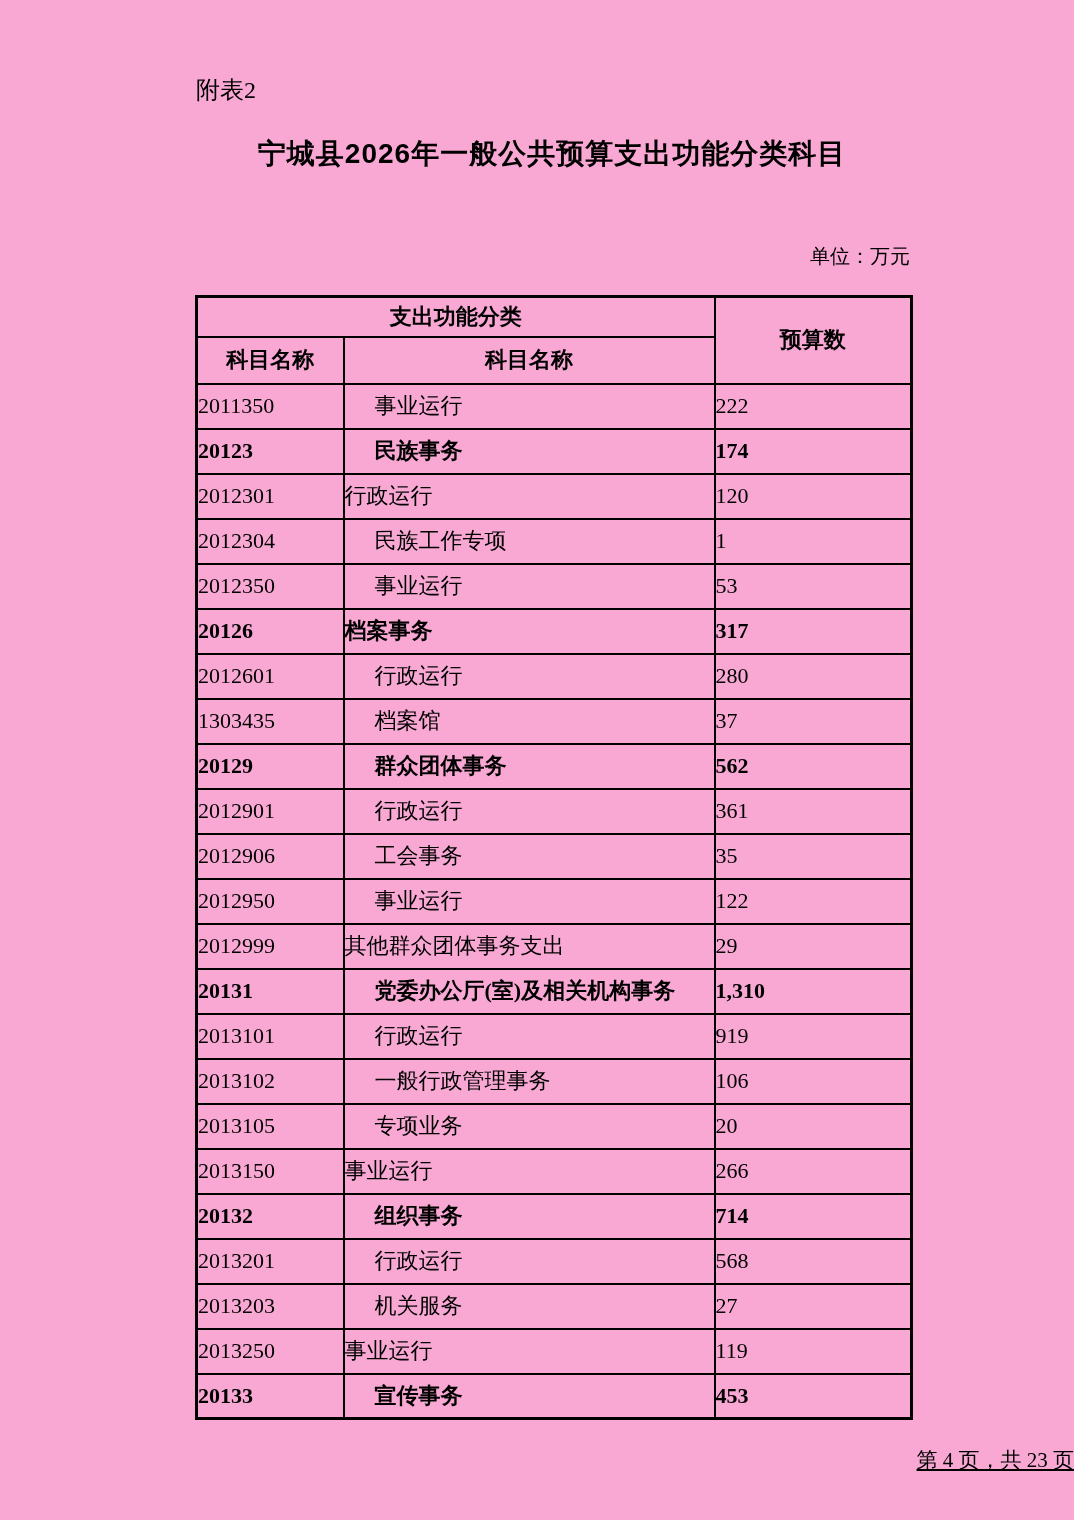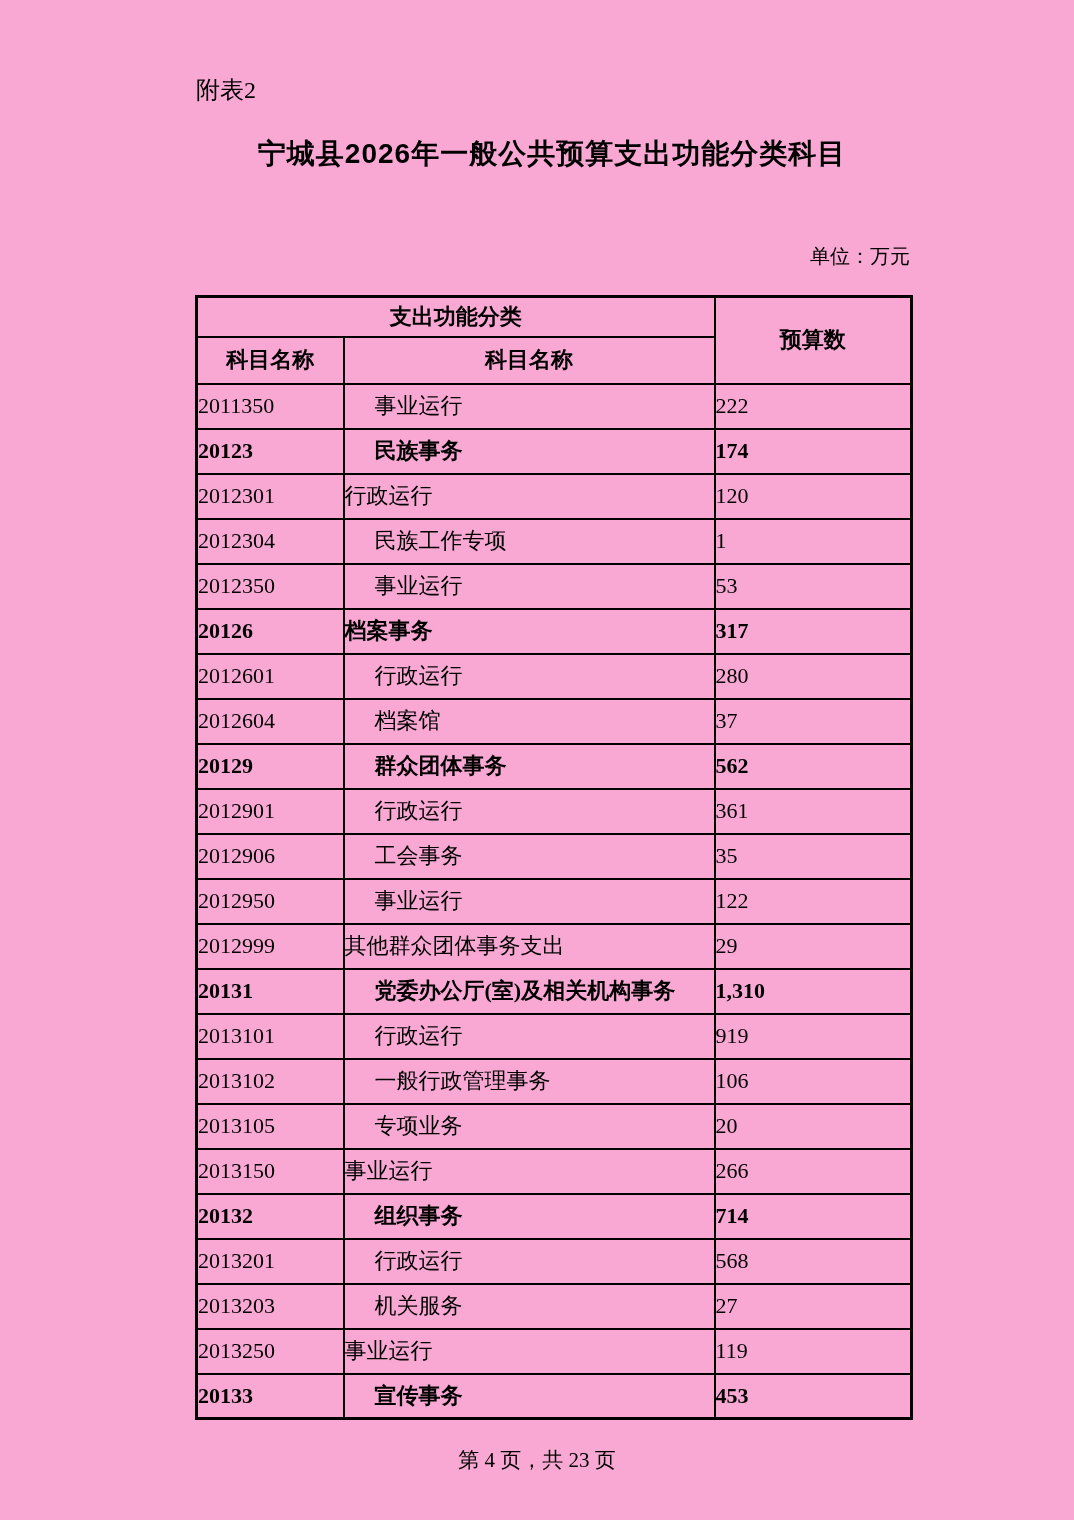--- a/index.html
+++ b/index.html
@@ -61,22 +61,23 @@
   td.code { text-align: left; padding-left: 4px; }
   td.name { text-align: left; padding-left: 5px; }
   td.name.indent1 { padding-left: 30px; }
   td.value { padding-right: 5px; }
   tr.bold-row td { font-weight: bold; }
   .footer {
     position: absolute;
     left: 0;
     width: 1074px;
     top: 1446px;
-    text-align: center;
+    text-align: right;
     font-size: 21px;
+    text-decoration: underline;
   }
 </style>
 </head>
 <body>
 
 <div class="page">
 
   <div class="annotation">附表2</div>
 
   <div class="doc-title">
@@ -131,21 +132,21 @@
     <td class="code">20126</td>
     <td class="name">档案事务</td>
     <td class="value">317</td>
   </tr>
         <tr>
     <td class="code">2012601</td>
     <td class="name indent1">行政运行</td>
     <td class="value">280</td>
   </tr>
         <tr>
-    <td class="code">2012604</td>
+    <td class="code">1303435</td>
     <td class="name indent1">档案馆</td>
     <td class="value">37</td>
   </tr>
         <tr class="bold-row">
     <td class="code">20129</td>
     <td class="name indent1">群众团体事务</td>
     <td class="value">562</td>
   </tr>
         <tr>
     <td class="code">2012901</td>

